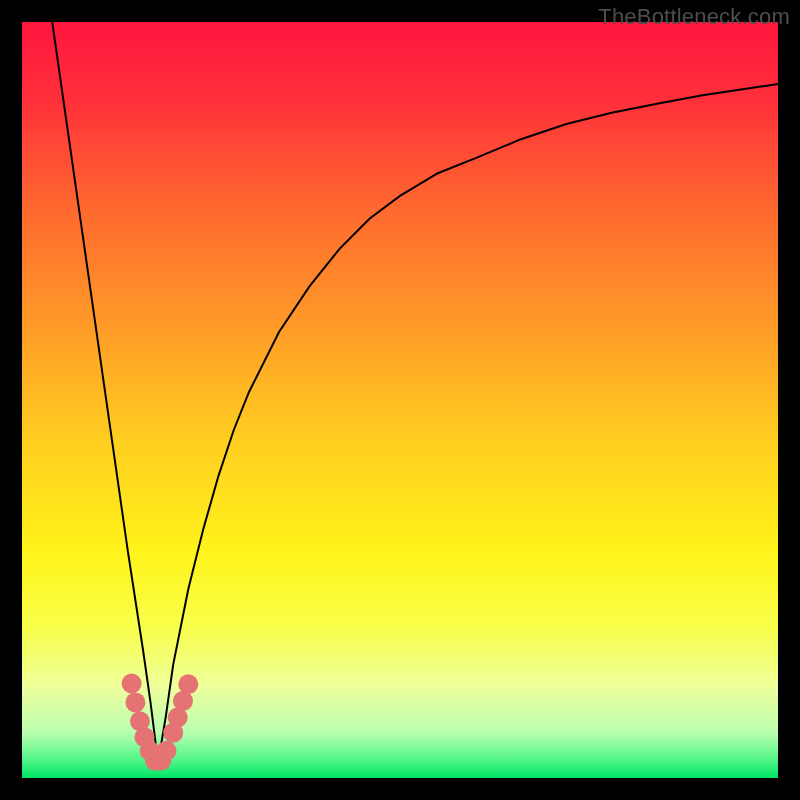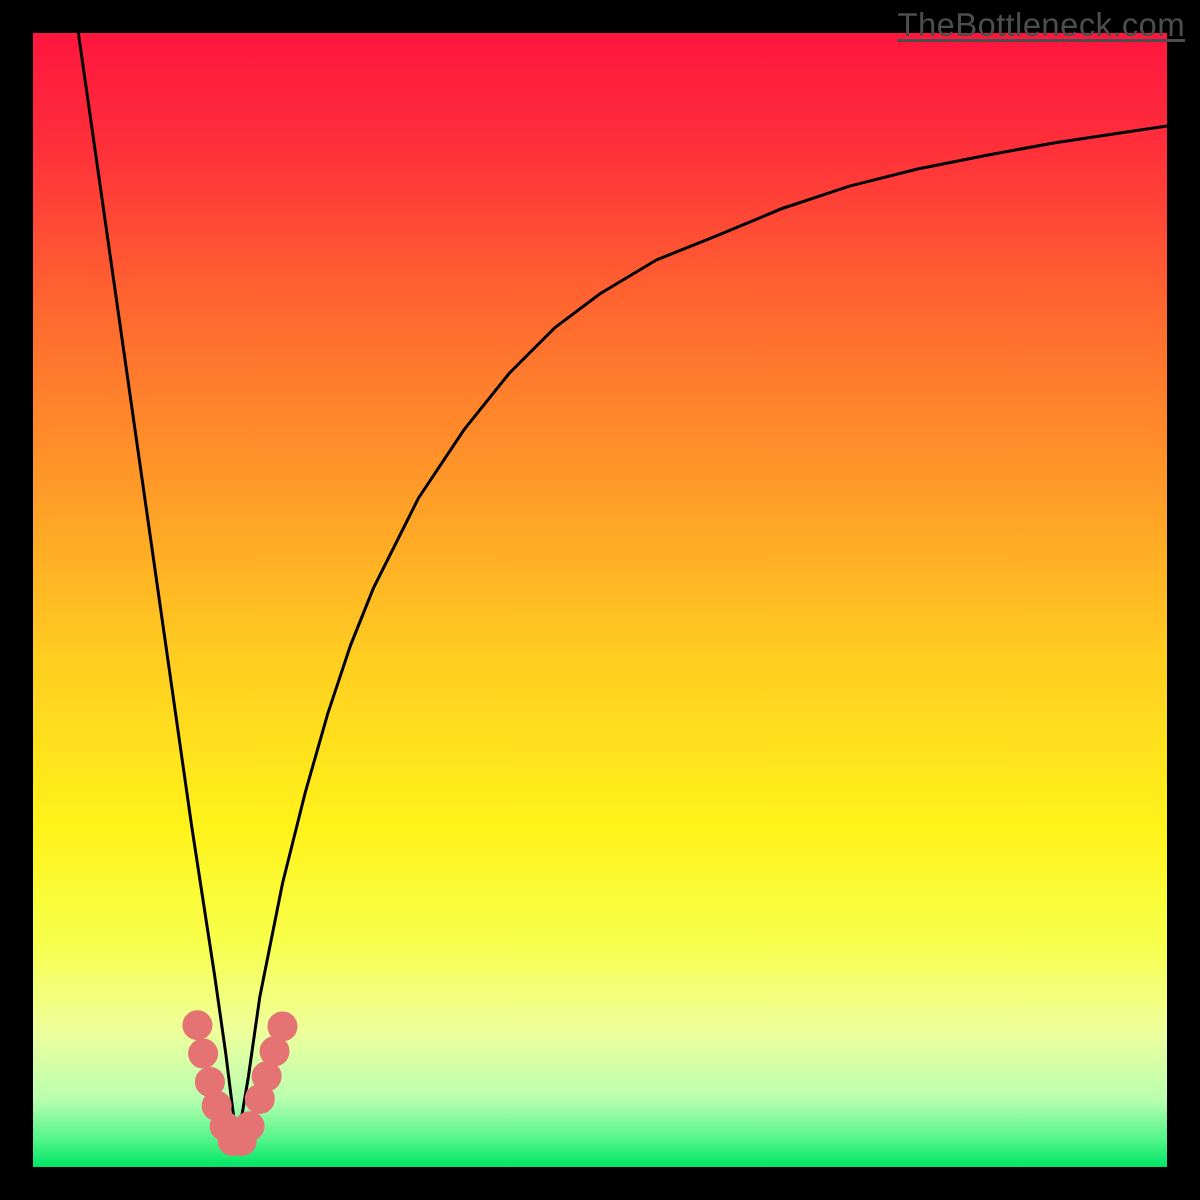--- a/index.html
+++ b/index.html
@@ -28,21 +28,20 @@
     overflow: hidden;
   }
   .watermark {
     position: absolute;
     top: 4px;
     right: 10px;
     font-size: 22px;
     color: #4d4d4d;
     font-weight: 500;
     letter-spacing: 0.2px;
-    text-decoration: underline;
   }
   svg { display: block; }
 </style>
 </head>
 <body>
 
 <div class="frame">
   <div class="plot">
     <svg id="chart-svg" width="756" height="756" viewBox="0 0 756 756">
       <defs>

